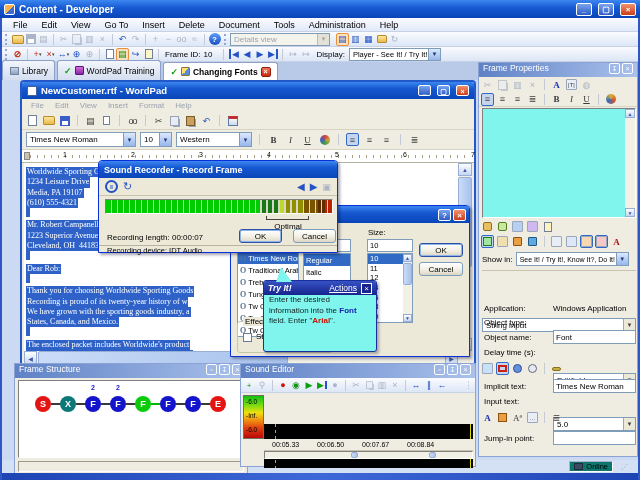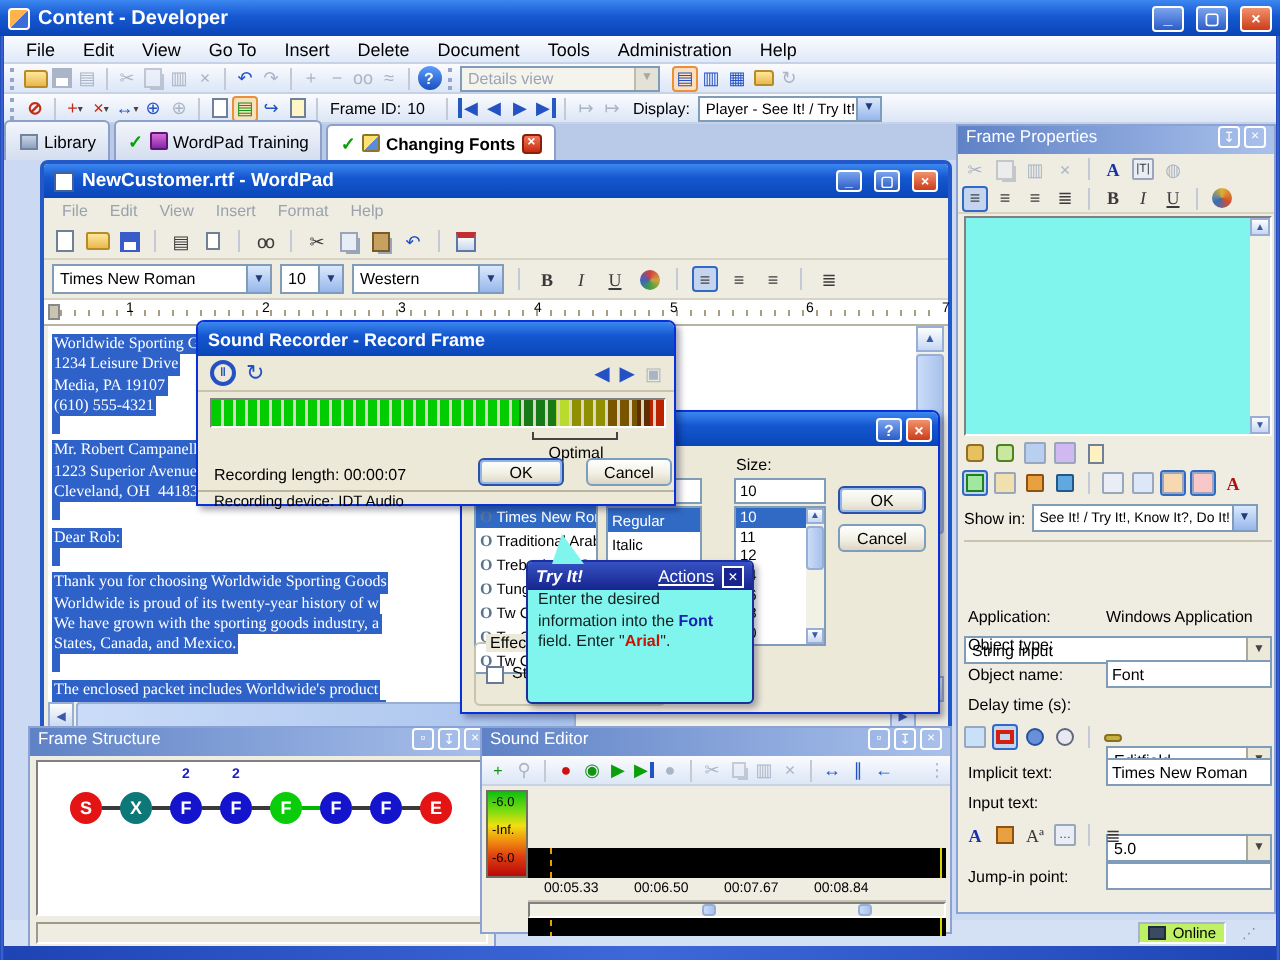--- a/index.html
+++ b/index.html
@@ -319,21 +319,21 @@
       <div><span class="sl">Media, PA 19107</span></div>
       <div><span class="sl">(610) 555-4321</span></div>
       <div><span class="sl e"></span></div>
       <div><span class="sl">Mr. Robert Campanellas</span></div>
       <div><span class="sl">1223 Superior Avenue</span></div>
       <div><span class="sl">Cleveland, OH  44183</span></div>
       <div><span class="sl e"></span></div>
       <div><span class="sl">Dear Rob:</span></div>
       <div><span class="sl e"></span></div>
       <div><span class="sl">Thank you for choosing Worldwide Sporting Goods</span></div>
-      <div><span class="sl">Worldwide is proud of its twenty-year history of w</span></div>
+      <div><span class="sl">Recording is proud of its twenty-year history of w</span></div>
       <div><span class="sl">We have grown with the sporting goods industry, a</span></div>
       <div><span class="sl">States, Canada, and Mexico.</span></div>
       <div><span class="sl e"></span></div>
       <div><span class="sl">The enclosed packet includes Worldwide's product</span></div>
       <div><span class="sl">store with Worldwide Sporting Goods products, det</span></div>
     </div>
 
     <div class="a track" style="right:2px;top:81px;width:14px;bottom:14px;">
       <div class="sb" style="height:13px;">▲</div>
       <div class="thumb" style="position:absolute;top:14px;left:0;right:0;height:90px;"></div>
@@ -734,21 +734,21 @@
       <span class="sep"></span>
       <span class="ic dk">≣</span>
     </div>
     <span class="lbl a" style="left:5px;top:371px;">Jump-in point:</span>
     <div class="fld a" style="left:74px;top:368px;width:83px;height:14px;font-size:8px;">
         <span></span>
       </div>
   </div>
 
   <div class="a statusbar">
-    <span class="scell" style="background:#bef264;border-color:#A8B4CC #fff #fff #A8B4CC;">
+    <span class="scell" style="background:#0f766e;border-color:#A8B4CC #fff #fff #A8B4CC;">
       <span style="width:9px;height:7px;background:#3A4A60;border:1px solid #202C3C;display:inline-block;"></span>
       <span>Online</span>
     </span>
     <span style="width:8px"></span>
     <span style="font-size:7px;color:#8090A8;">⋰</span>
   </div>
   <div class="a edge" style="left:0;top:473px;width:640px;height:7px;"></div>
   <div class="a edge" style="left:0;top:18px;width:2px;height:462px;"></div>
   <div class="a edge" style="left:638px;top:18px;width:2px;height:462px;"></div>
 

